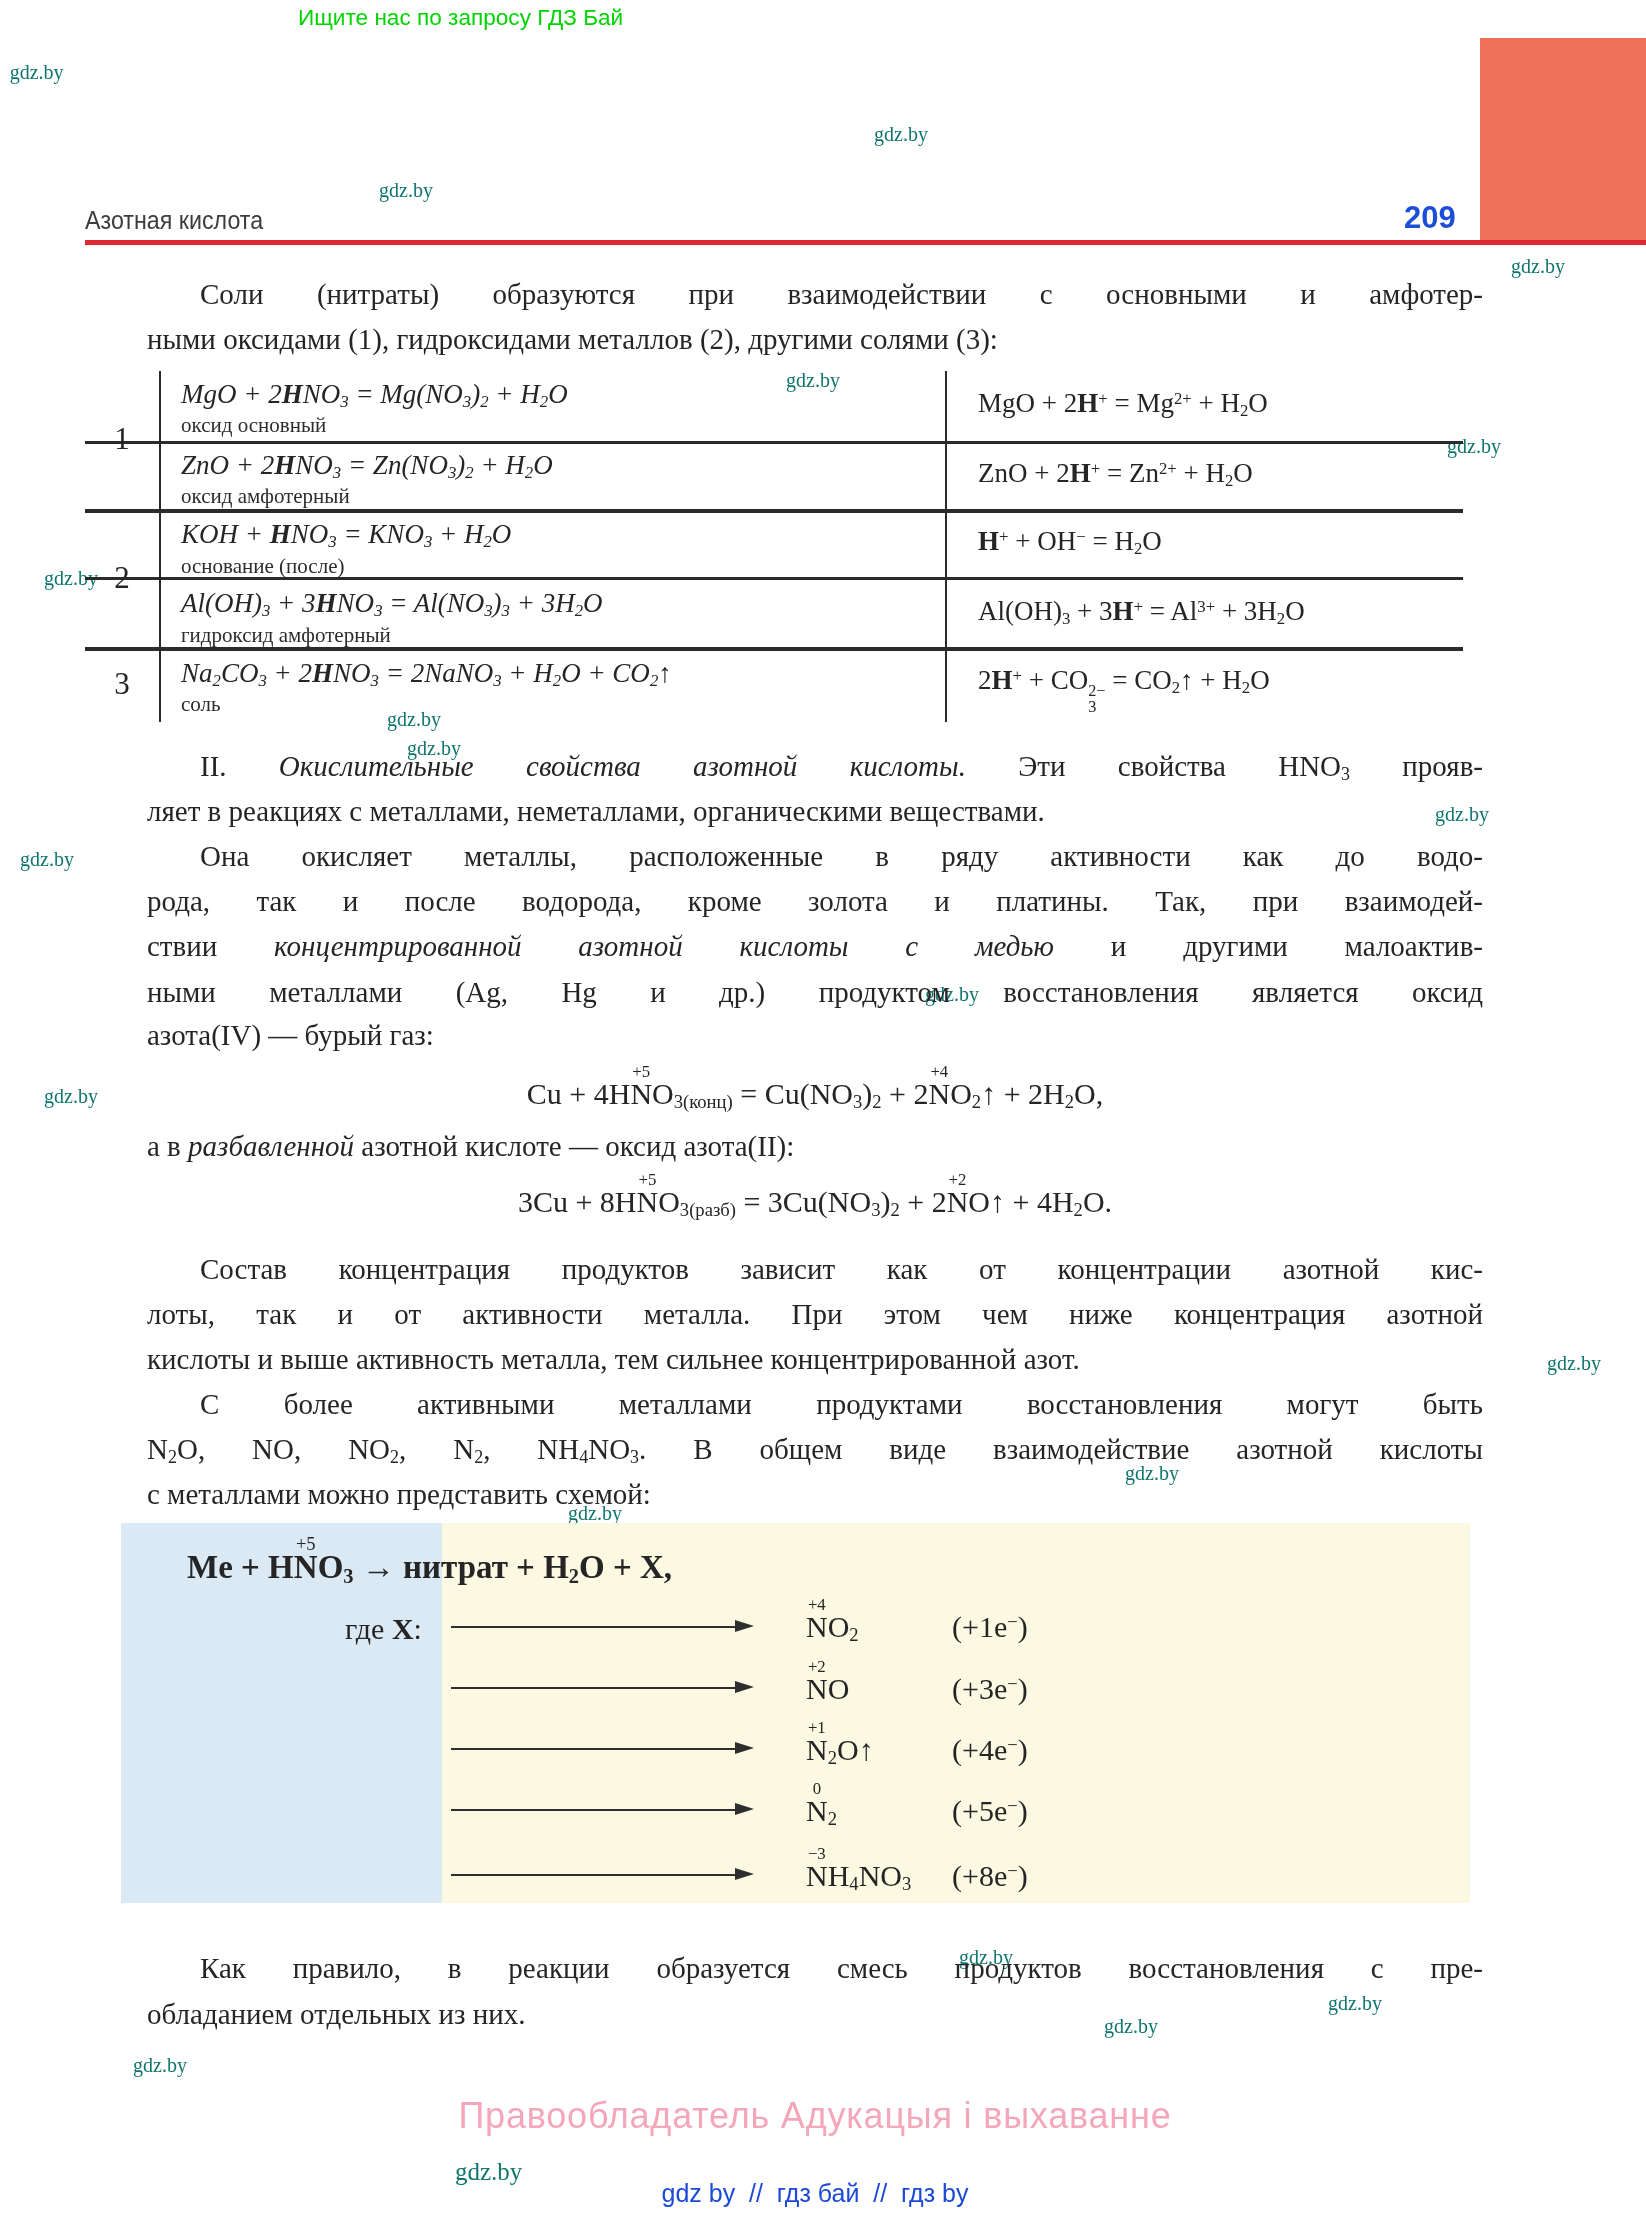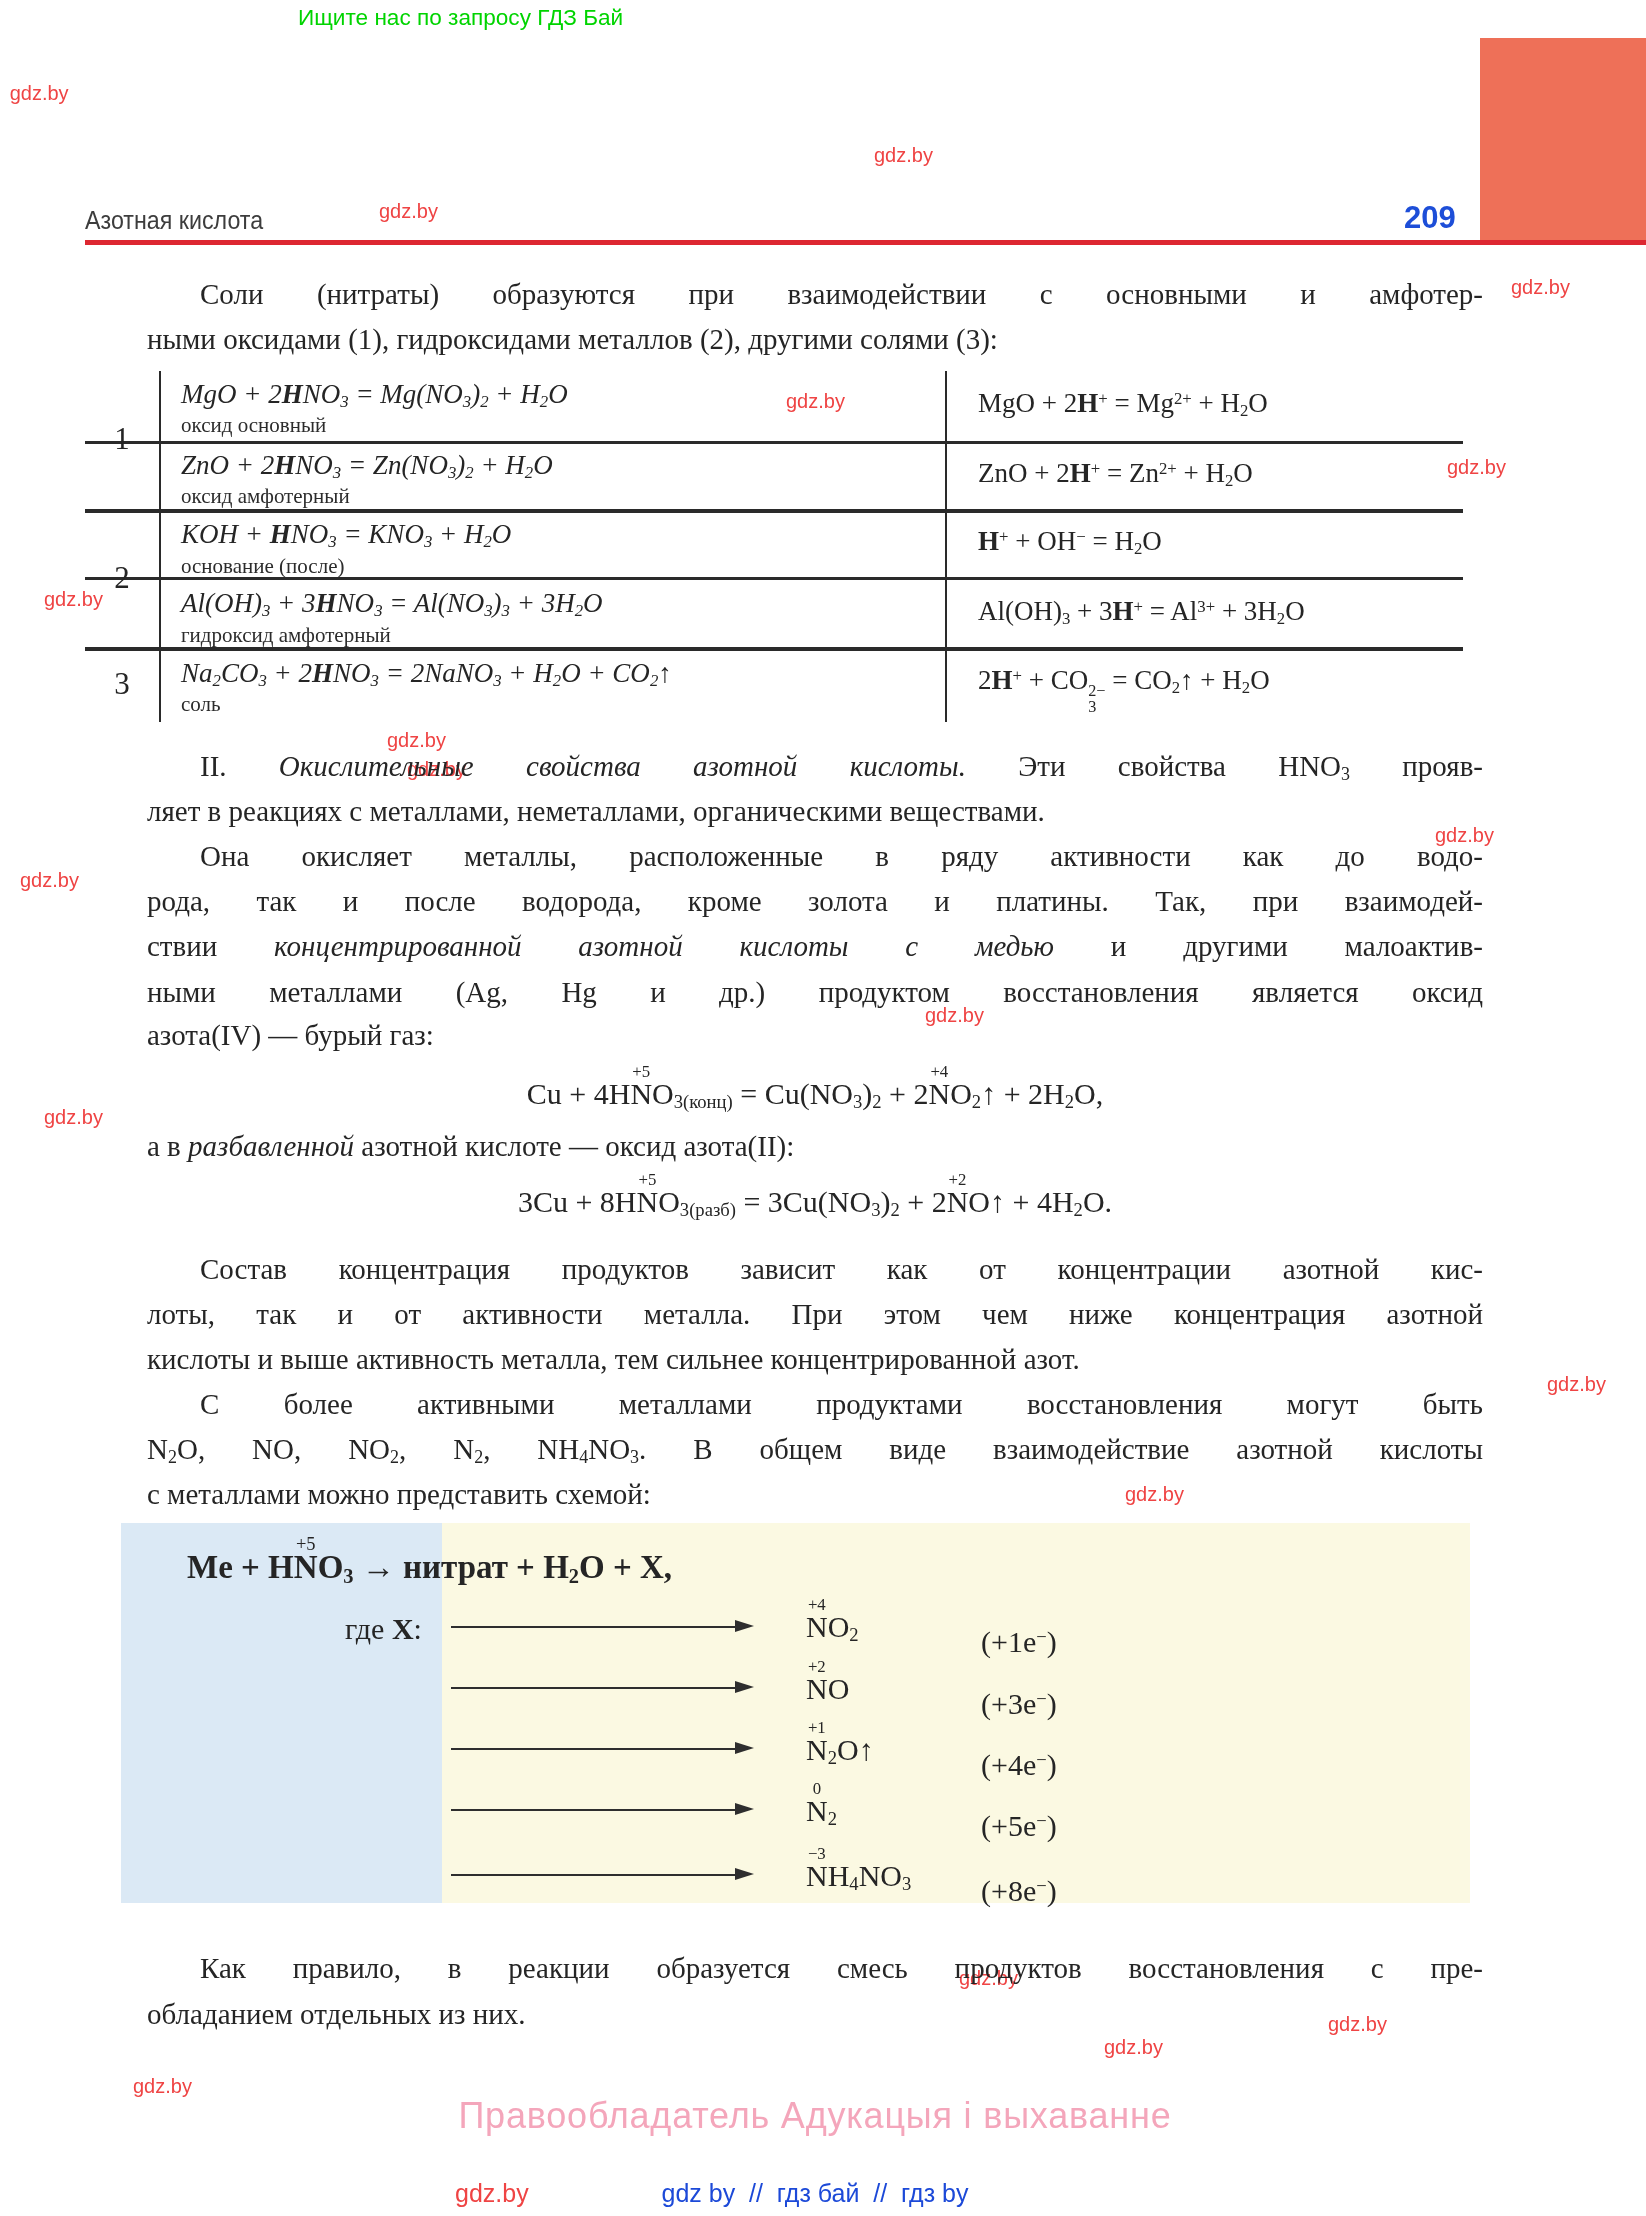--- a/index.html
+++ b/index.html
@@ -10,22 +10,22 @@
     font-family:"Liberation Serif","DejaVu Serif",serif;
     color:#252525;
     overflow:hidden;
   }
   
   .promo{position:absolute;left:298px;top:4.8px;white-space:nowrap;
     font-family:"Liberation Sans","DejaVu Sans",sans-serif;
     font-size:22.6px;color:#00d400;}
   
   .wm{position:absolute;white-space:nowrap;
-    font-family:Liberation Sans, sans-serif;
-    font-size:20px;color:#ef4444;margin-top:21px;}
+    font-family:Liberation Serif, serif;
+    font-size:20px;color:#0f766e;}
   .wm-big{font-size:25px;}
   
   .hdr-title{position:absolute;left:85px;top:206px;white-space:nowrap;
     font-family:"Liberation Sans","DejaVu Sans",sans-serif;
     font-size:25px;color:#3d3d3d;transform:scaleX(.93);transform-origin:left top;}
   .hdr-num{position:absolute;left:1404px;top:200px;
     font-family:"Liberation Sans","DejaVu Sans",sans-serif;
     font-size:31px;font-weight:bold;color:#1d4ed8;}
   .red-rule{position:absolute;left:85px;top:240px;width:1562px;height:4.8px;background:#dd2731;}
   .orange-box{position:absolute;left:1480px;top:38px;width:167px;height:202px;background:#ee7058;}
@@ -52,21 +52,21 @@
        font-size:30px;white-space:nowrap;}
   
   .box-blue{position:absolute;left:121px;top:1523px;width:321px;height:380px;background:#dbe9f5;}
   .box-yellow{position:absolute;left:442px;top:1523px;width:1028px;height:380px;background:#fbf9e2;}
   .s-formula{position:absolute;left:187px;top:1549px;font-size:33px;font-weight:bold;white-space:nowrap;}
   .s-where{position:absolute;left:345px;top:1612px;font-size:30px;white-space:nowrap;}
   .s-arrow{position:absolute;left:451px;width:284px;height:2.4px;background:#2e2e2e;}
   .s-arrow:after{content:'';position:absolute;right:-19.3px;top:-5.6px;
     border-left:19.3px solid #2e2e2e;border-top:6.4px solid transparent;border-bottom:6.4px solid transparent;}
   .s-prod{position:absolute;left:806px;font-size:30px;white-space:nowrap;}
-  .s-lab{position:absolute;left:981px;font-size:30px;white-space:nowrap;margin-top:15px;}
+  .s-lab{position:absolute;left:952px;font-size:30px;white-space:nowrap;}
   
   .pink{position:absolute;left:147px;top:2095px;width:1336px;text-align:center;
     font-family:"Liberation Sans","DejaVu Sans",sans-serif;
     font-size:36px;letter-spacing:0.8px;color:#f4a6bb;}
   .links{position:absolute;left:147px;top:2179px;width:1336px;text-align:center;
     font-family:"Liberation Sans","DejaVu Sans",sans-serif;
     font-size:25px;color:#1c49d8;white-space:pre;}
 </style>
 </head>
 <body>

